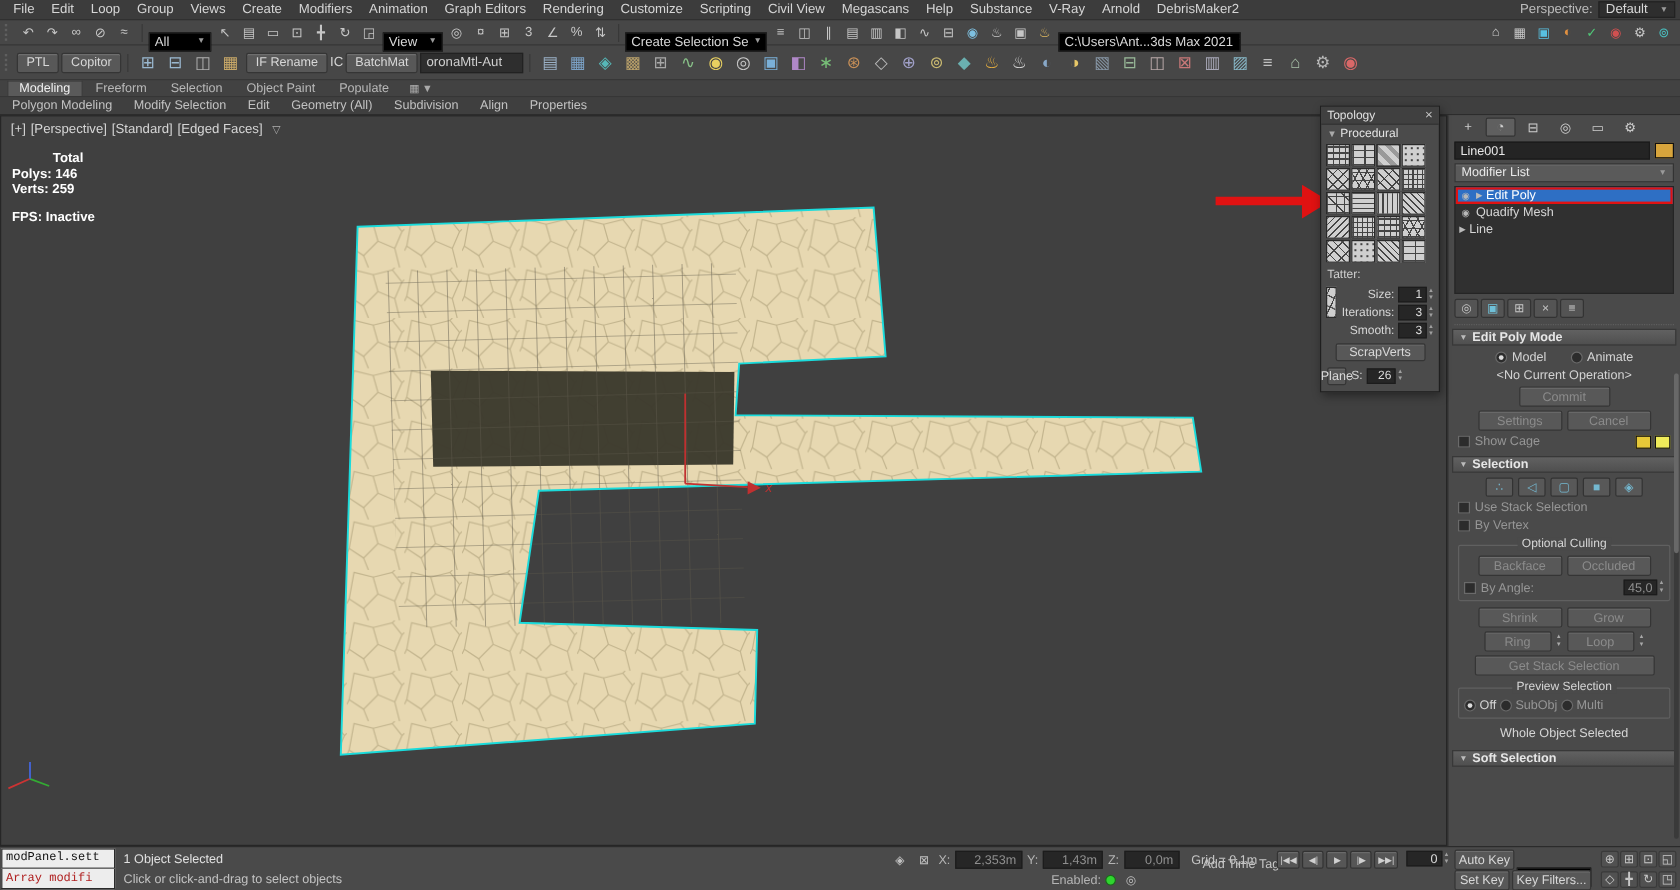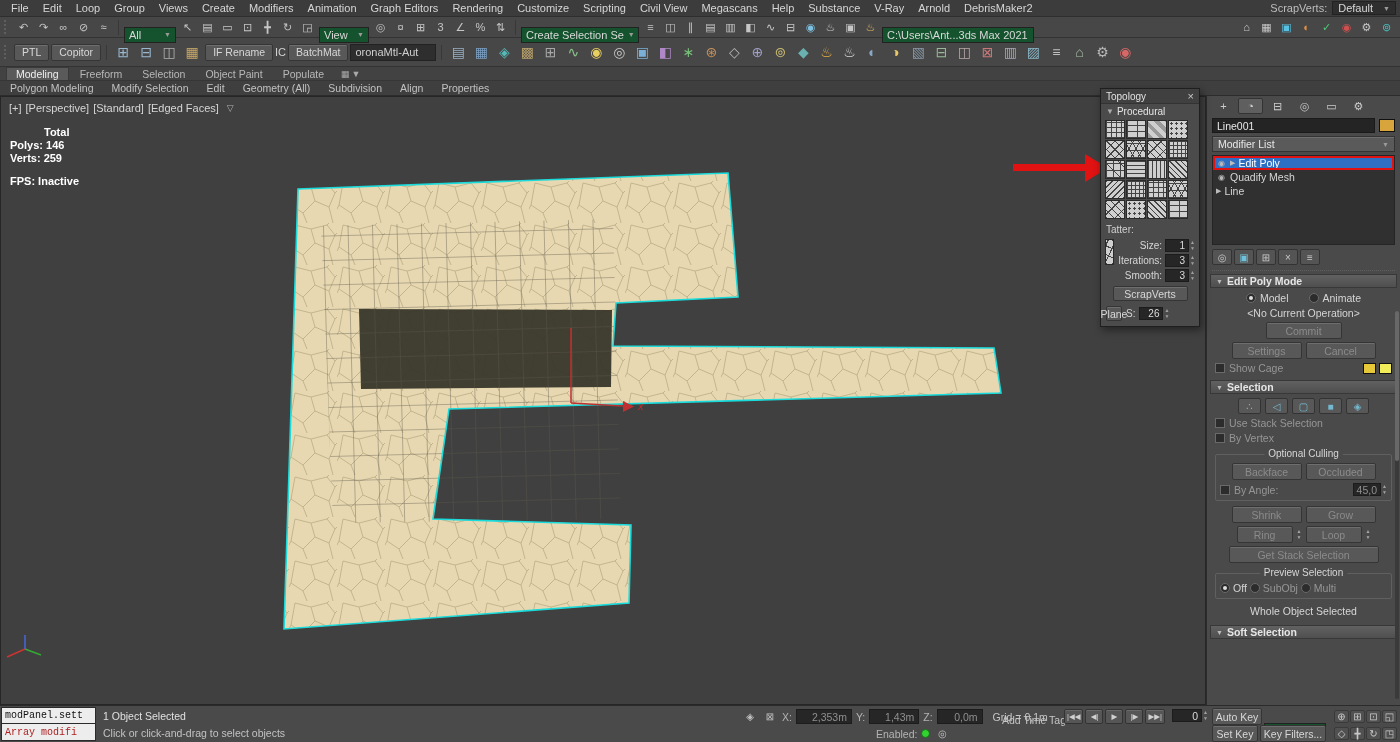--- a/index.html
+++ b/index.html
@@ -13,21 +13,21 @@
   .ws-dd{background:#2e2e2e;border:1px solid #222;height:14px;display:flex;align-items:center;gap:6px;padding:0 5px;color:#d8d8d8;}
   
   .toolbar{display:flex;align-items:center;gap:2px;background:#474747;border-bottom:1px solid #333;padding:0 4px;}
   .t1{height:21px;}
   .t2{height:29px;}
   .grip{width:5px;height:14px;border-left:2px dotted #5f5f5f;margin-right:3px;}
   .igroup{display:flex;align-items:center;gap:1px;}
   .icon{width:19px;height:17px;display:flex;align-items:center;justify-content:center;color:#c6c6c6;font-size:11px;border-radius:2px;}
   .t2 .icon{width:22px;height:22px;font-size:14px;}
   .sep{width:1px;height:15px;background:#383838;margin:0 3px;}
-  .dd{display:flex;align-items:center;background:#14532d;border:1px solid #222;height:16px;padding:0 4px;color:#d8d8d8;white-space:nowrap;overflow:hidden;margin-top:15px;}
+  .dd{display:flex;align-items:center;background:#000000;border:1px solid #222;height:16px;padding:0 4px;color:#d8d8d8;white-space:nowrap;overflow:hidden;margin-top:15px;}
   .dd-arrow{margin-left:auto;font-size:7px;color:#9a9a9a;padding-left:4px;}
   .w52{width:52px}.w50{width:50px}.w118{width:118px}.w152{width:152px}
   .right{margin-left:auto;}
   .btn{display:flex;align-items:center;justify-content:center;background:#585858;border:1px solid #353535;box-shadow:inset 0 1px 0 #6e6e6e;color:#d8d8d8;height:17px;padding:0 7px;border-radius:2px;font-size:10.5px;white-space:nowrap;}
   .btn.dis{color:#8b8b8b;}
   .field{background:#2e2e2e;border:1px solid #222;height:17px;display:flex;align-items:center;padding:0 4px;color:#cfcfcf;white-space:nowrap;}
   
   .ribbon-tabs{height:14px;background:#424242;display:flex;align-items:flex-end;padding:0 6px;gap:2px;border-bottom:1px solid #363636;}
   .rtab{padding:0 9px;height:13px;display:flex;align-items:center;color:#b8b8b8;font-size:10.5px;}
   .rtab.active{background:#5a5a5a;color:#f0f0f0;border:1px solid #3a3a3a;border-bottom:none;}
@@ -154,21 +154,21 @@
         <span class="menu-item">Scripting</span>
         <span class="menu-item">Civil View</span>
         <span class="menu-item">Megascans</span>
         <span class="menu-item">Help</span>
         <span class="menu-item">Substance</span>
         <span class="menu-item">V-Ray</span>
         <span class="menu-item">Arnold</span>
         <span class="menu-item">DebrisMaker2</span>
       </div>
     <div class="ws">
-      <span>ScrapVerts:</span>
+      <span>Perspective:</span>
       <span class="ws-dd">
           <span>Default</span>
           <span class="dd-arrow">▼</span>
         </span>
     </div>
   </div>
 
   <div class="toolbar t1">
     <span class="grip"></span>
     <div class="igroup">

